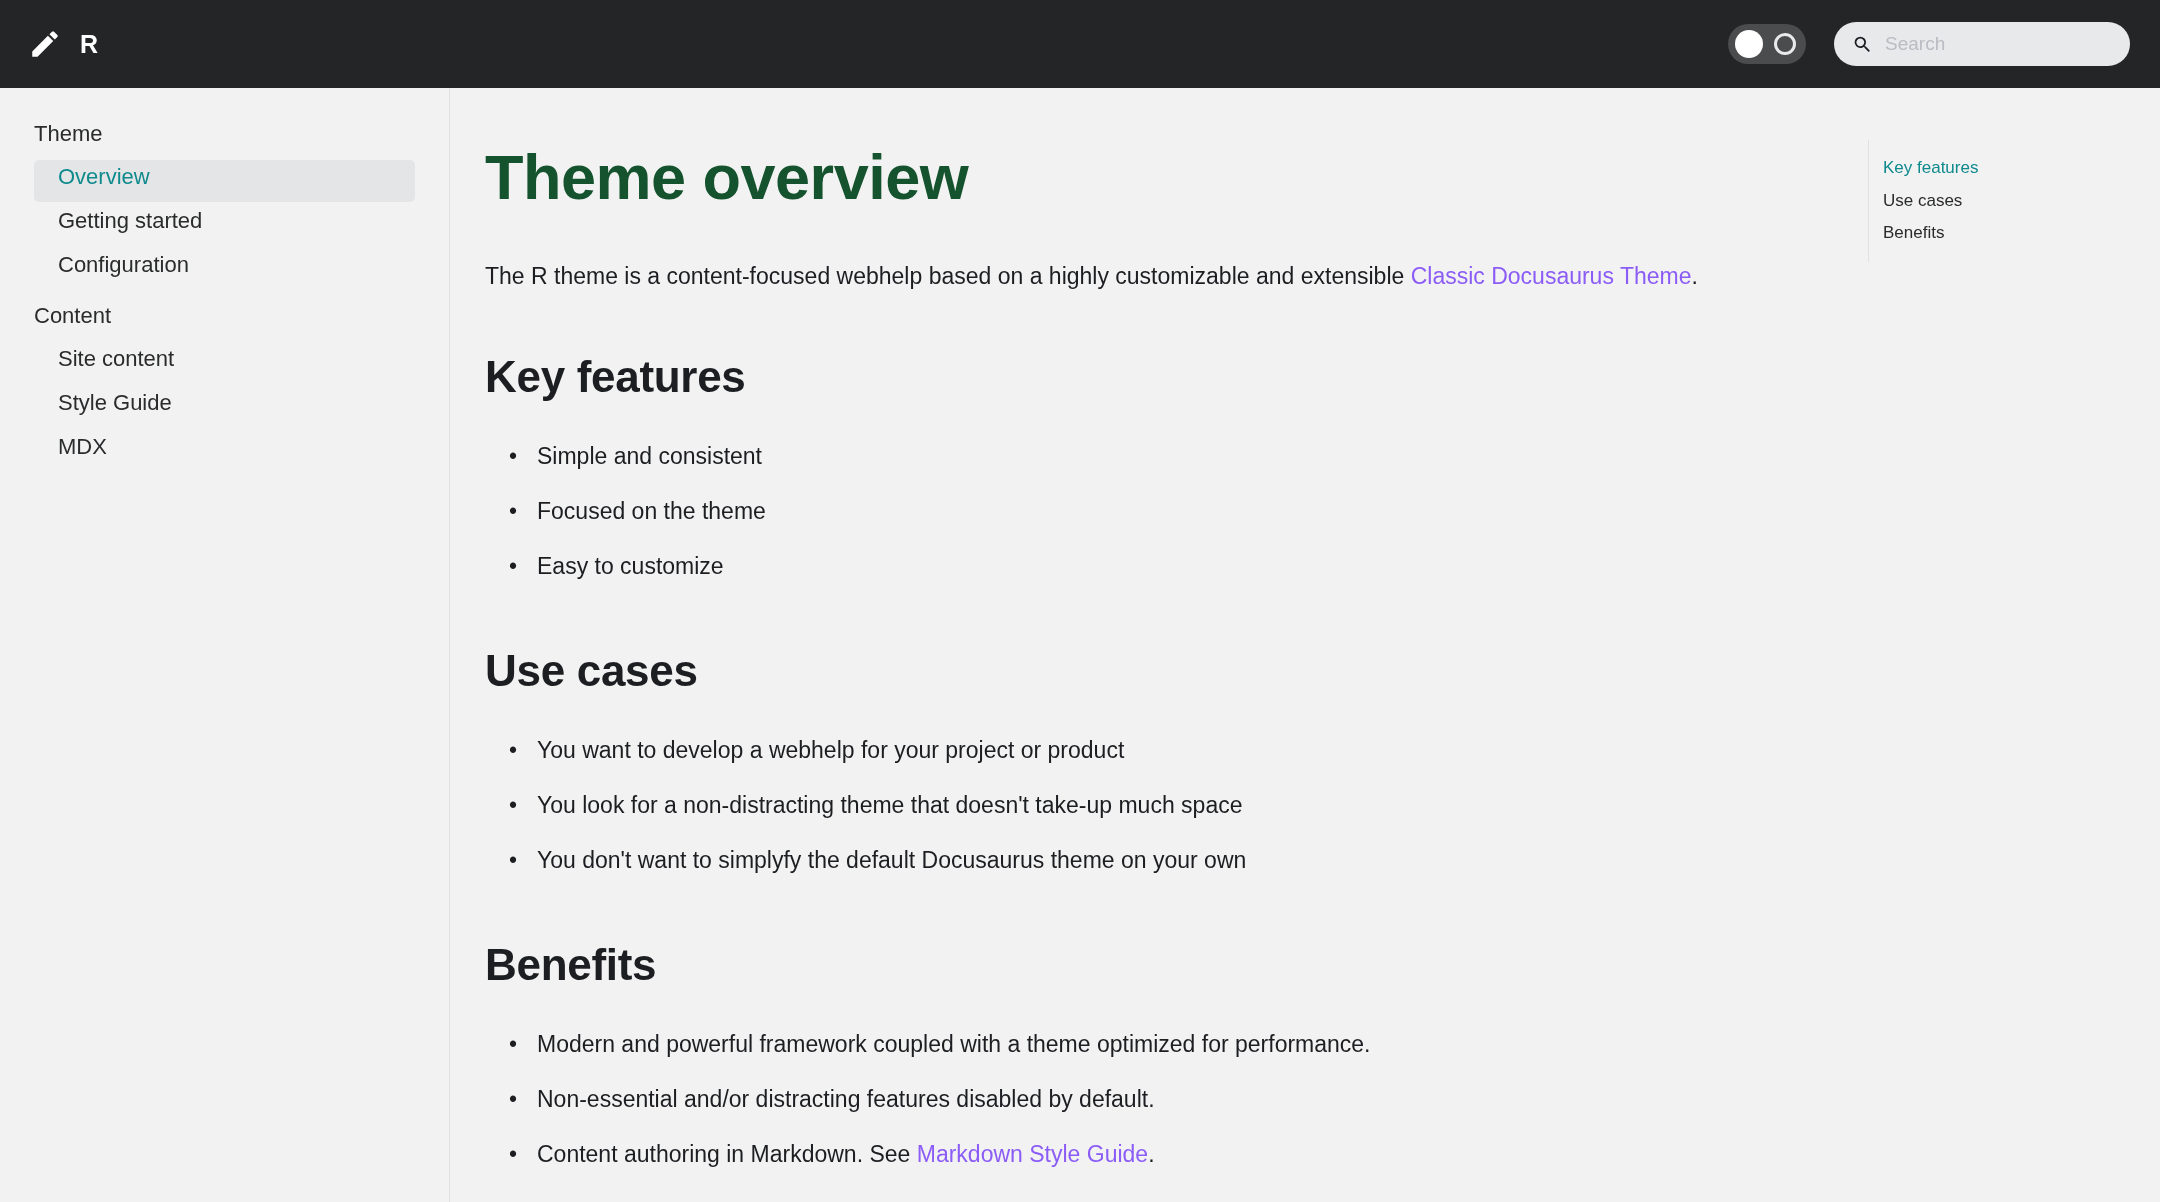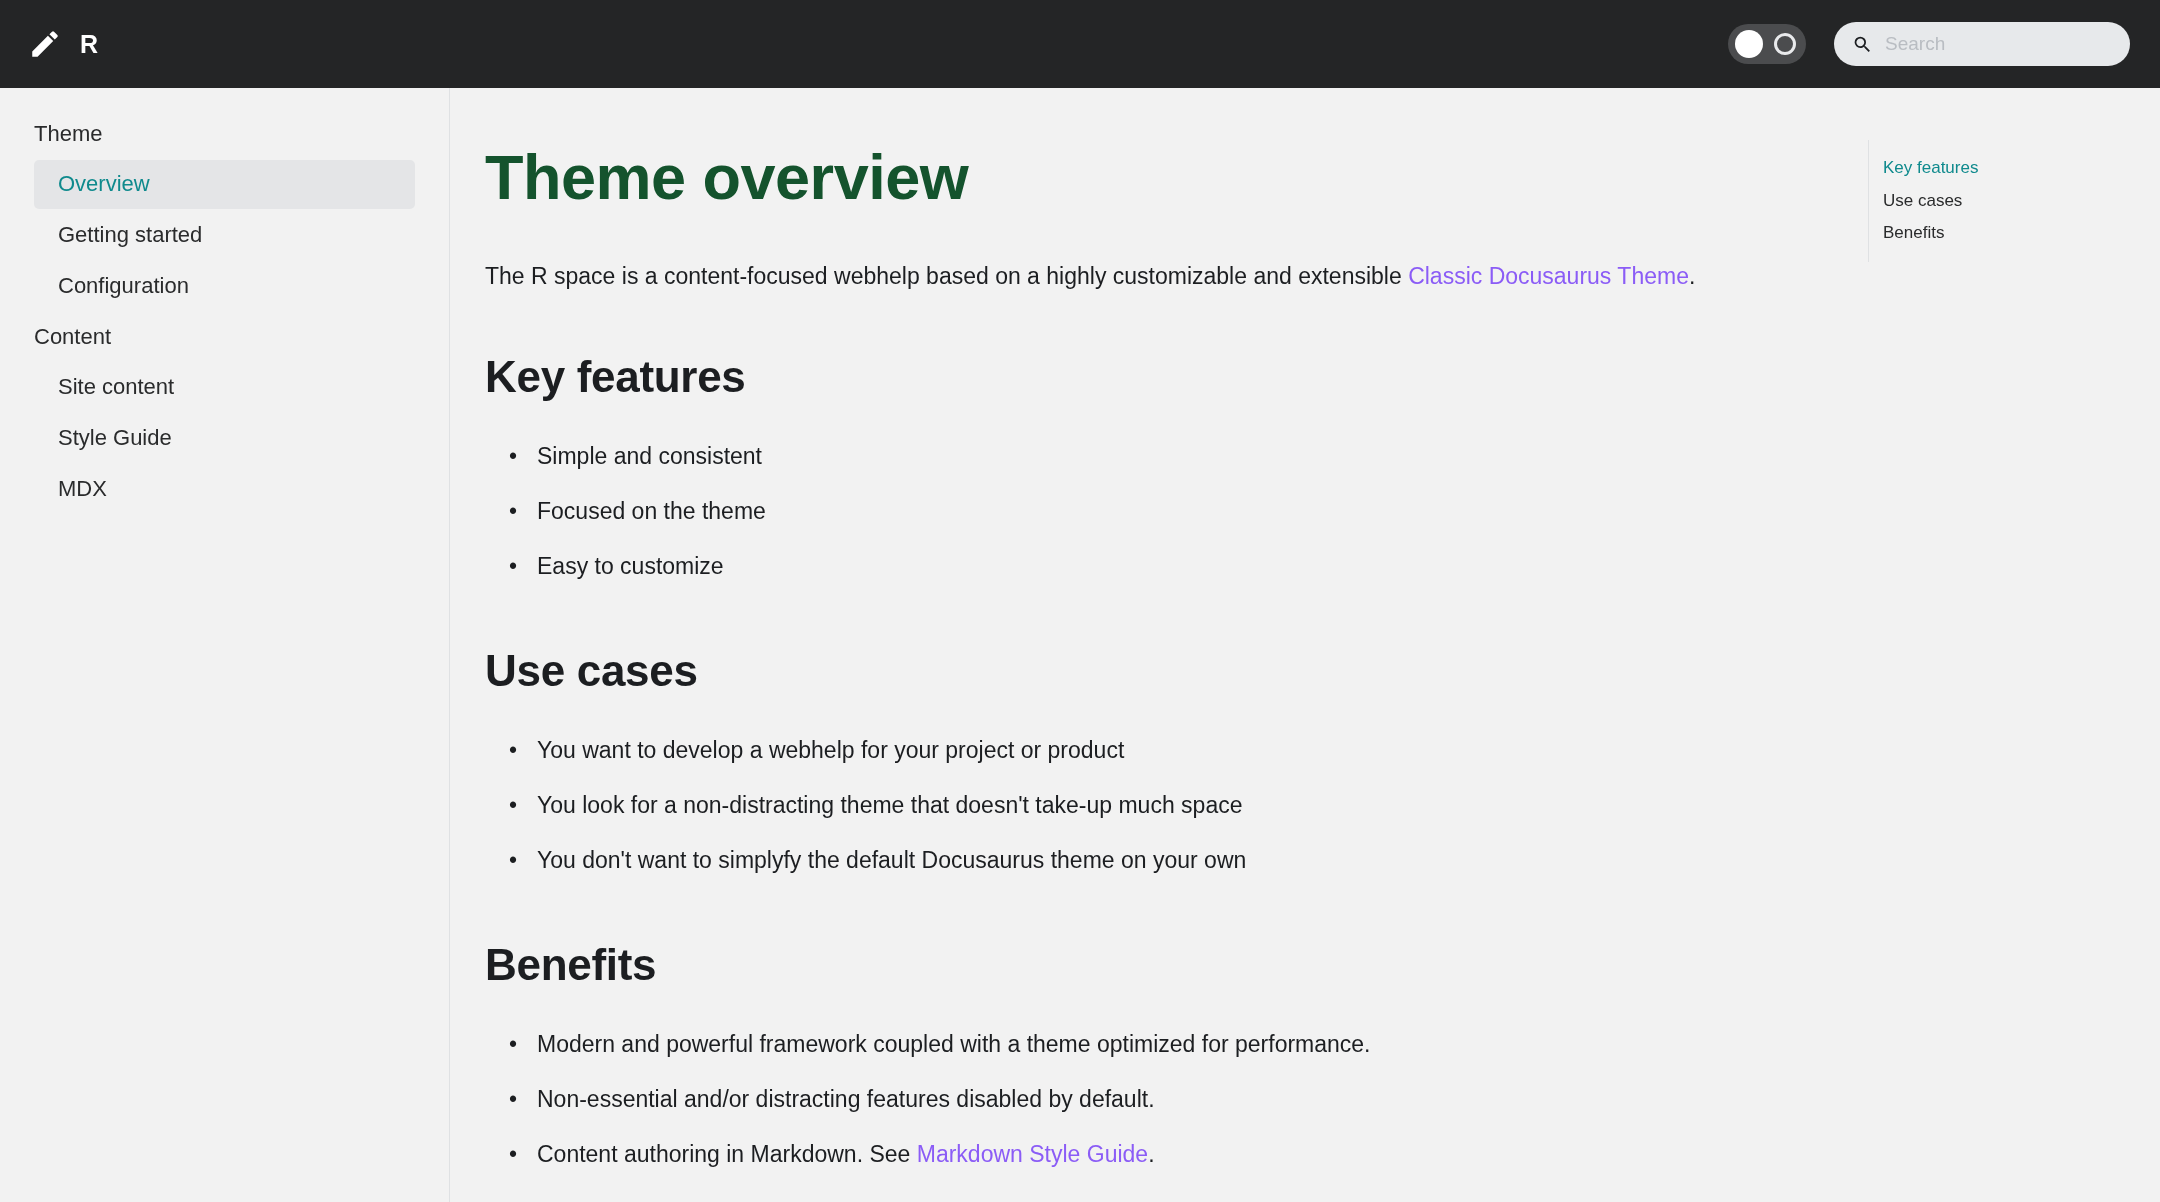--- a/index.html
+++ b/index.html
@@ -126,21 +126,21 @@
   .sidebar-category {
     font-size: 22px;
     color: #2a2b2c;
     padding: 11px 0 11px 0;
     margin-bottom: 2px;
   }
   .sidebar-link {
     display: block;
     font-size: 22px;
     color: #2a2b2c;
-    padding: 11px 0 12px 24px;
+    padding: 4px 0 12px 24px;
     border-radius: 5px;
     text-decoration: none;
     cursor: pointer;
     margin-bottom: 2px;
   }
   .sidebar-link.active {
     background: #e4e5e7;
     color: #0f8a8d;
   }
 
@@ -277,21 +277,21 @@
           <a class="sidebar-link">MDX</a>
         </li>
     </ul>
   </nav>
 
   <main class="main">
 
     <article class="article">
       <h1 class="doc-title">Theme overview</h1>
 
-      <p class="doc-para"><span>The R space is a content-focused webhelp based on a highly customizable and extensible </span><a class="doc-link">Classic Docusaurus Theme</a><span>.</span></p>
+      <p class="doc-para"><span>The R theme is a content-focused webhelp based on a highly customizable and extensible </span><a class="doc-link">Classic Docusaurus Theme</a><span>.</span></p>
 
       <section class="section-block">
         <h2 class="doc-h2">Key features</h2>
         <ul class="doc-list">
           <li>Simple and consistent</li>
           <li>Focused on the theme</li>
           <li>Easy to customize</li>
         </ul>
       </section>
 

